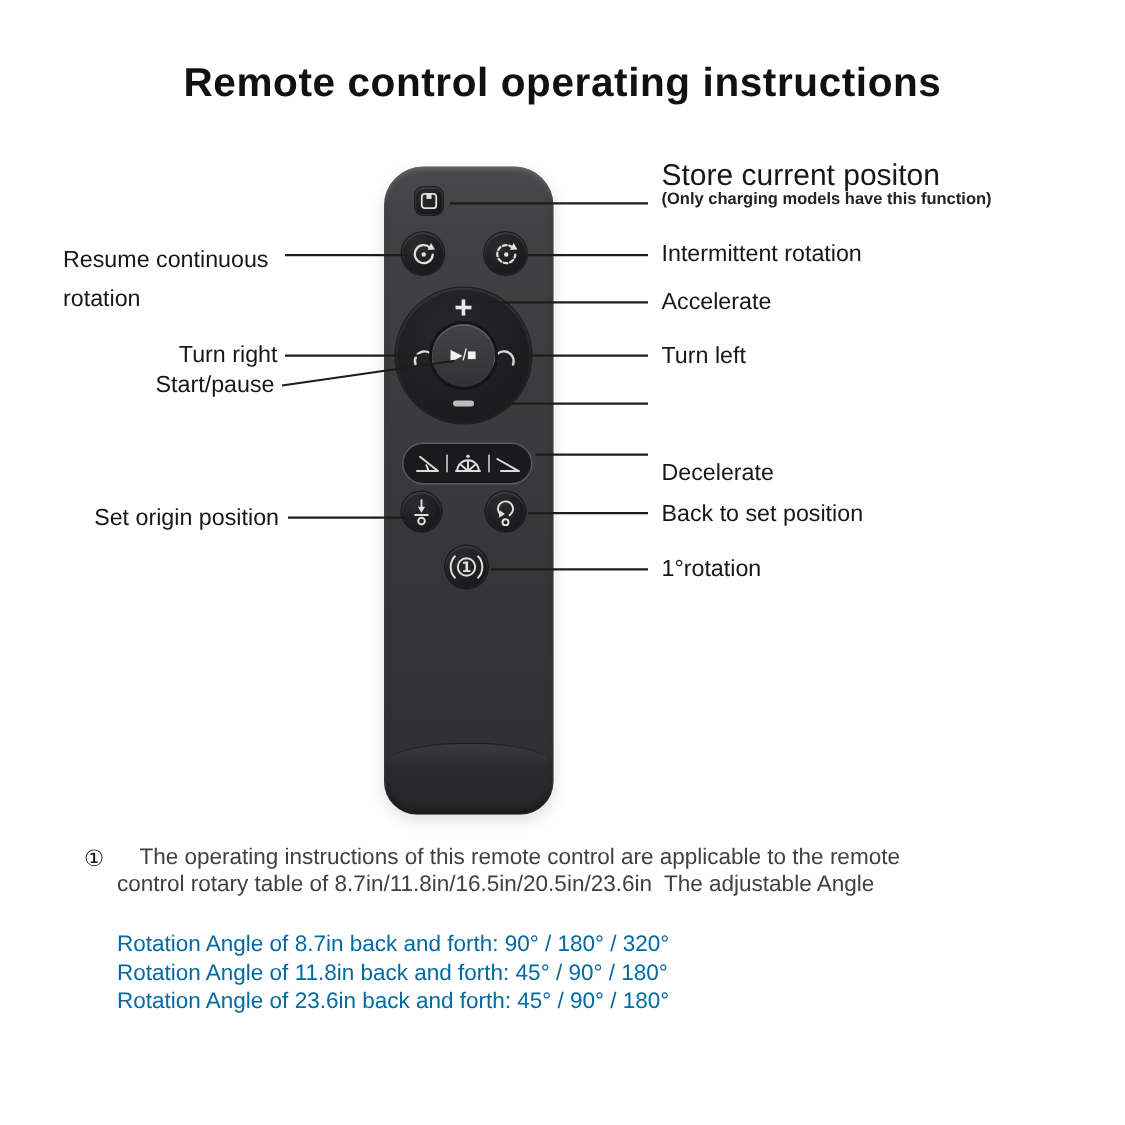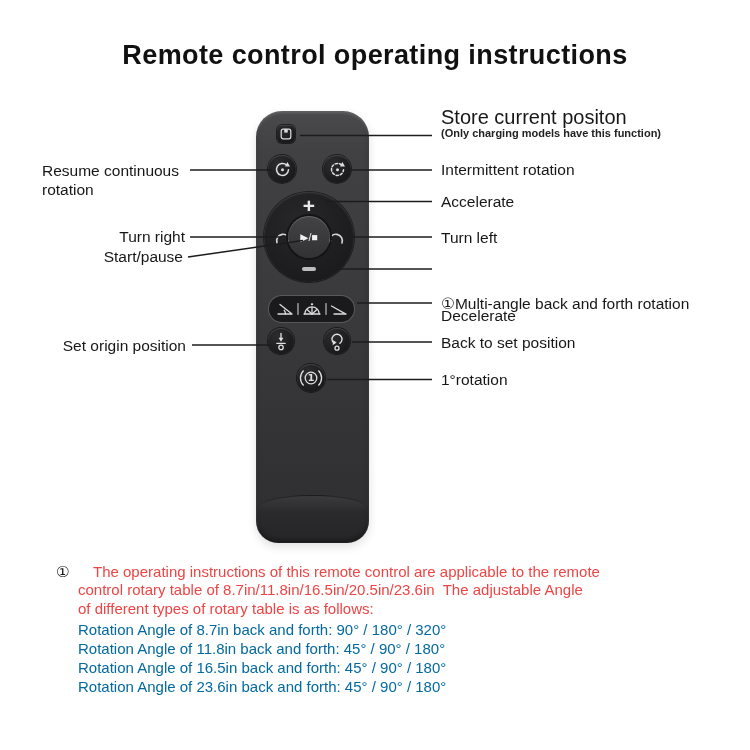--- a/index.html
+++ b/index.html
@@ -5,21 +5,21 @@
   html,body{margin:0;padding:0;}
   .canvas{
     position:relative;width:750px;height:750px;background:#ffffff;overflow:hidden;
     font-family:"Liberation Sans","DejaVu Sans",sans-serif;color:#1a1a1a;
   }
   
   .title{position:absolute;left:0;top:40px;width:750px;text-align:center;
     font-size:27px;font-weight:700;letter-spacing:.4px;color:#111;}
   
   .lbl{position:absolute;font-size:15.5px;color:#171717;white-space:nowrap;}
-  .lbl-resume{left:42px;top:161px;width:158px;white-space:normal;line-height:19px;}
+  .lbl-resume{left:42px;top:161px;width:158px;white-space:normal;line-height:26px;}
   .lbl-turnright{right:565px;top:228px;}
   .lbl-startpause{right:567px;top:248px;margin-left:27px;}
   .lbl-setorigin{right:564px;top:337px;}
   .lbl-store{left:441px;top:106px;font-size:20px;}
   .lbl-store-note{left:441px;top:127px;font-size:11px;font-weight:700;color:#222;}
   .lbl-intermittent{left:441px;top:161px;}
   .lbl-accelerate{left:441px;top:193px;}
   .lbl-turnleft{left:441px;top:229px;}
   .lbl-decelerate{left:441px;top:261px;margin-top:46px;}
   .lbl-multi{left:441px;top:295px;}
@@ -58,21 +58,21 @@
     display:flex;align-items:center;justify-content:center;}
   .playstop{font-size:10.5px;color:#f0f0f0;letter-spacing:0;white-space:nowrap;}
   .pill{position:absolute;left:12px;top:184px;width:87px;height:28px;border-radius:14px;
     background:#1a1a1c;border:1px solid rgba(225,225,225,.32);box-sizing:border-box;
     display:flex;align-items:center;justify-content:center;}
   .btn-origin{left:12px;top:217px;width:26px;height:26px;}
   .btn-backset{left:68px;top:217px;width:26px;height:26px;}
   .btn-onedeg{left:41px;top:253px;width:28px;height:28px;}
   
   .fn-marker{position:absolute;left:56px;top:563px;font-size:15px;color:#141414;}
-  .fn-para{position:absolute;left:78px;top:563px;font-size:15px;line-height:18.4px;color:#ef4444;}
+  .fn-para{position:absolute;left:78px;top:563px;font-size:15px;line-height:18.4px;color:#404040;}
   .fn-para .first{padding-left:15px;}
   .fn-line{white-space:pre;}
   .fn-angles{position:absolute;left:78px;top:620px;font-size:15px;line-height:19px;color:#0369a1;}
 </style>
 </head>
 <body>
 
 <div class="canvas">
 
   <div class="title">Remote control operating instructions</div>
@@ -96,21 +96,20 @@
   <div class="lbl lbl-turnright">Turn right</div>
   <div class="lbl lbl-startpause">Start/pause</div>
   <div class="lbl lbl-setorigin">Set origin position</div>
 
   <div class="lbl lbl-store">Store current positon</div>
   <div class="lbl lbl-intermittent">Intermittent rotation</div>
   <div class="lbl lbl-store-note">(Only charging models have this function)</div>
   <div class="lbl lbl-accelerate">Accelerate</div>
   <div class="lbl lbl-turnleft">Turn left</div>
   <div class="lbl lbl-decelerate">Decelerate</div>
-  <div class="lbl lbl-multi">①Multi-angle back and forth rotation</div>
   <div class="lbl lbl-backset">Back to set position</div>
   <div class="lbl lbl-onedeg">1°rotation</div>
 
   <div class="remote">
     <div class="battery"></div>
 
     <div class="rbtn btn-store">
       <svg width="12" height="12" viewBox="0 0 12 12">
         <rect x="1.2" y="1.2" width="9.6" height="9.6" rx="2" fill="none" stroke="#e0e0e0" stroke-width="1.2"></rect>
         <rect x="4.3" y="1.2" width="3.4" height="3.4" fill="#e0e0e0"></rect>
@@ -198,22 +197,20 @@
         </g>
         <text x="12" y="12.4" text-anchor="middle" font-size="9.5" font-weight="bold" fill="#e0e0e0" font-family="DejaVu Sans, sans-serif">1</text>
       </svg>
     </div>
   </div>
 
   <div class="fn-marker">①</div>
   <div class="fn-para">
     <div class="fn-line first">The operating instructions of this remote control are applicable to the remote</div>
     <div class="fn-line">control rotary table of 8.7in/11.8in/16.5in/20.5in/23.6in  The adjustable Angle</div>
-    <div class="fn-line">of different types of rotary table is as follows:</div>
   </div>
   <div class="fn-angles">
     <div class="fn-line">Rotation Angle of 8.7in back and forth: 90° / 180° / 320°</div>
     <div class="fn-line">Rotation Angle of 11.8in back and forth: 45° / 90° / 180°</div>
-    <div class="fn-line">Rotation Angle of 16.5in back and forth: 45° / 90° / 180°</div>
     <div class="fn-line">Rotation Angle of 23.6in back and forth: 45° / 90° / 180°</div>
   </div>
 
 </div>
 
 </body></html>

